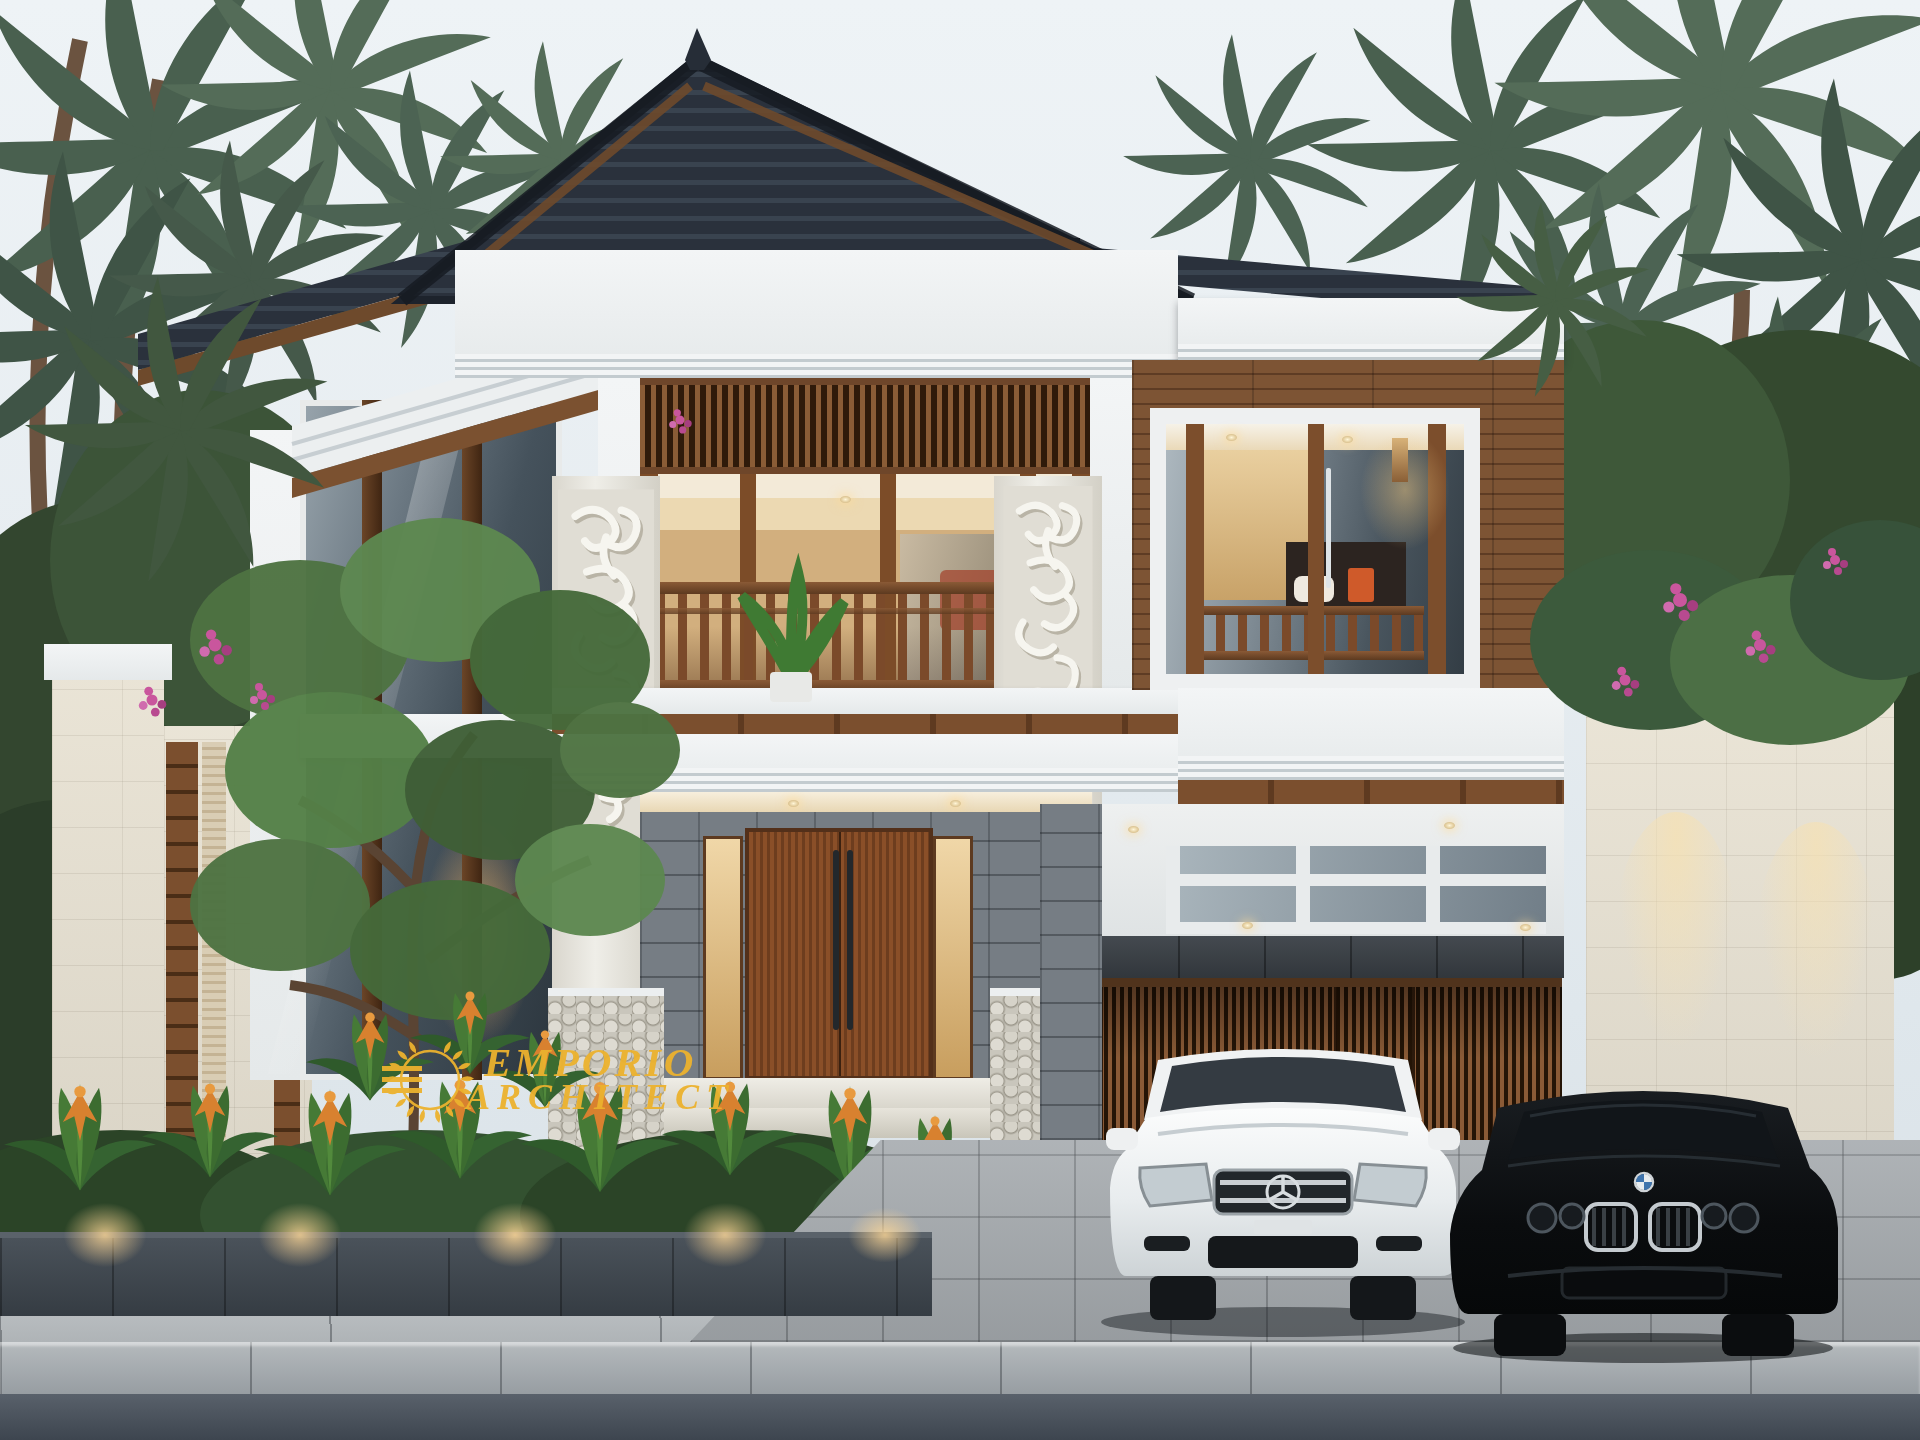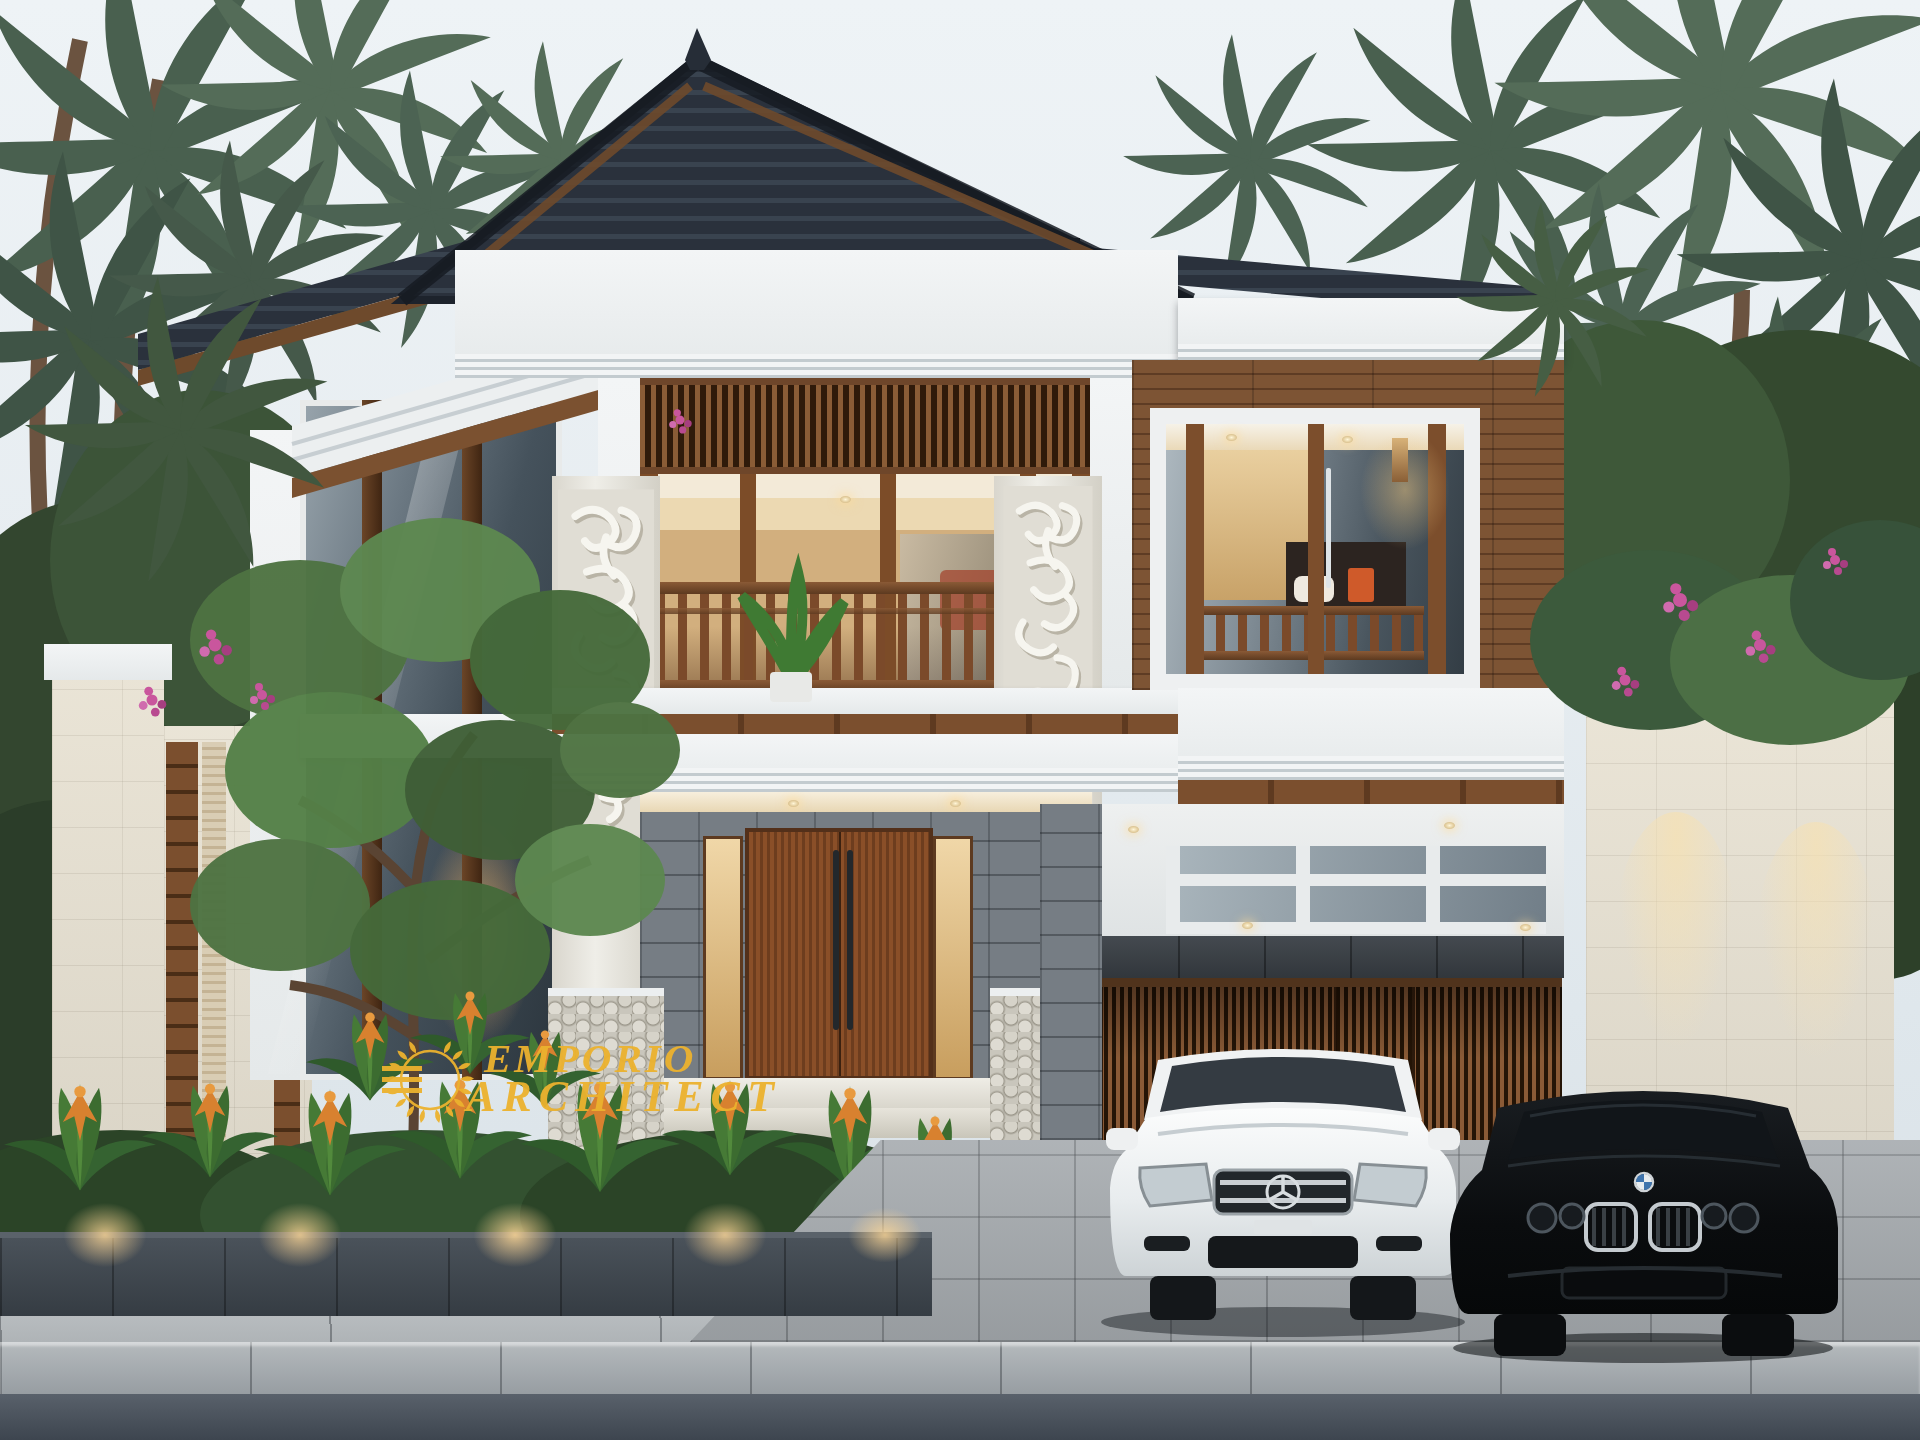--- a/index.html
+++ b/index.html
@@ -47,21 +47,21 @@
       background:radial-gradient(#fff6d8,#caa96a);box-shadow:0 0 10px 3px rgba(255,219,150,.55);}
   .glow{position:absolute;border-radius:50%;pointer-events:none;}
   .pavers{background-color:#a4a9ad;background-image:
      linear-gradient(180deg,rgba(255,255,255,.12),rgba(0,0,0,.08)),
      repeating-linear-gradient(90deg,rgba(60,64,68,.35) 0 2px,transparent 2px 96px),
      repeating-linear-gradient(0deg,rgba(60,64,68,.3) 0 2px,transparent 2px 62px);}
   
   .wm{display:flex;align-items:center;gap:6px;color:#ecb22e;opacity:.95;
       font-family:"Liberation Serif",serif;font-style:italic;}
   .wm .t1{font-size:41px;font-weight:700;letter-spacing:3px;line-height:1;}
-  .wm .t2{font-size:44px;font-weight:700;letter-spacing:7px;line-height:1;margin:-4px 0 0 -18px;}
+  .wm .t2{font-size:36px;font-weight:700;letter-spacing:7px;line-height:1;margin:-4px 0 0 -18px;}
 </style>
 </head>
 <body>
 
 <div class="stage">
 
   <div class="a sky"></div>
 
   <svg width="0" height="0" style="position:absolute">
     <defs>

